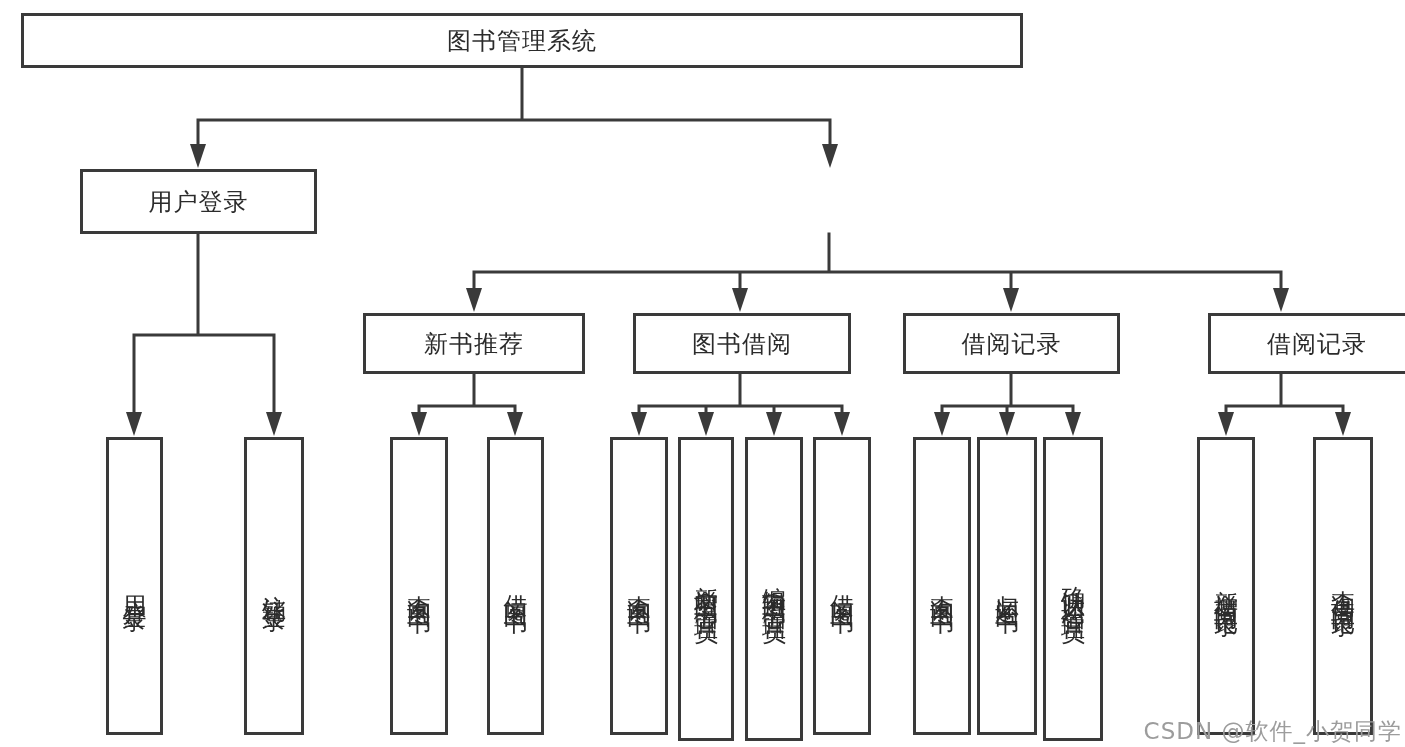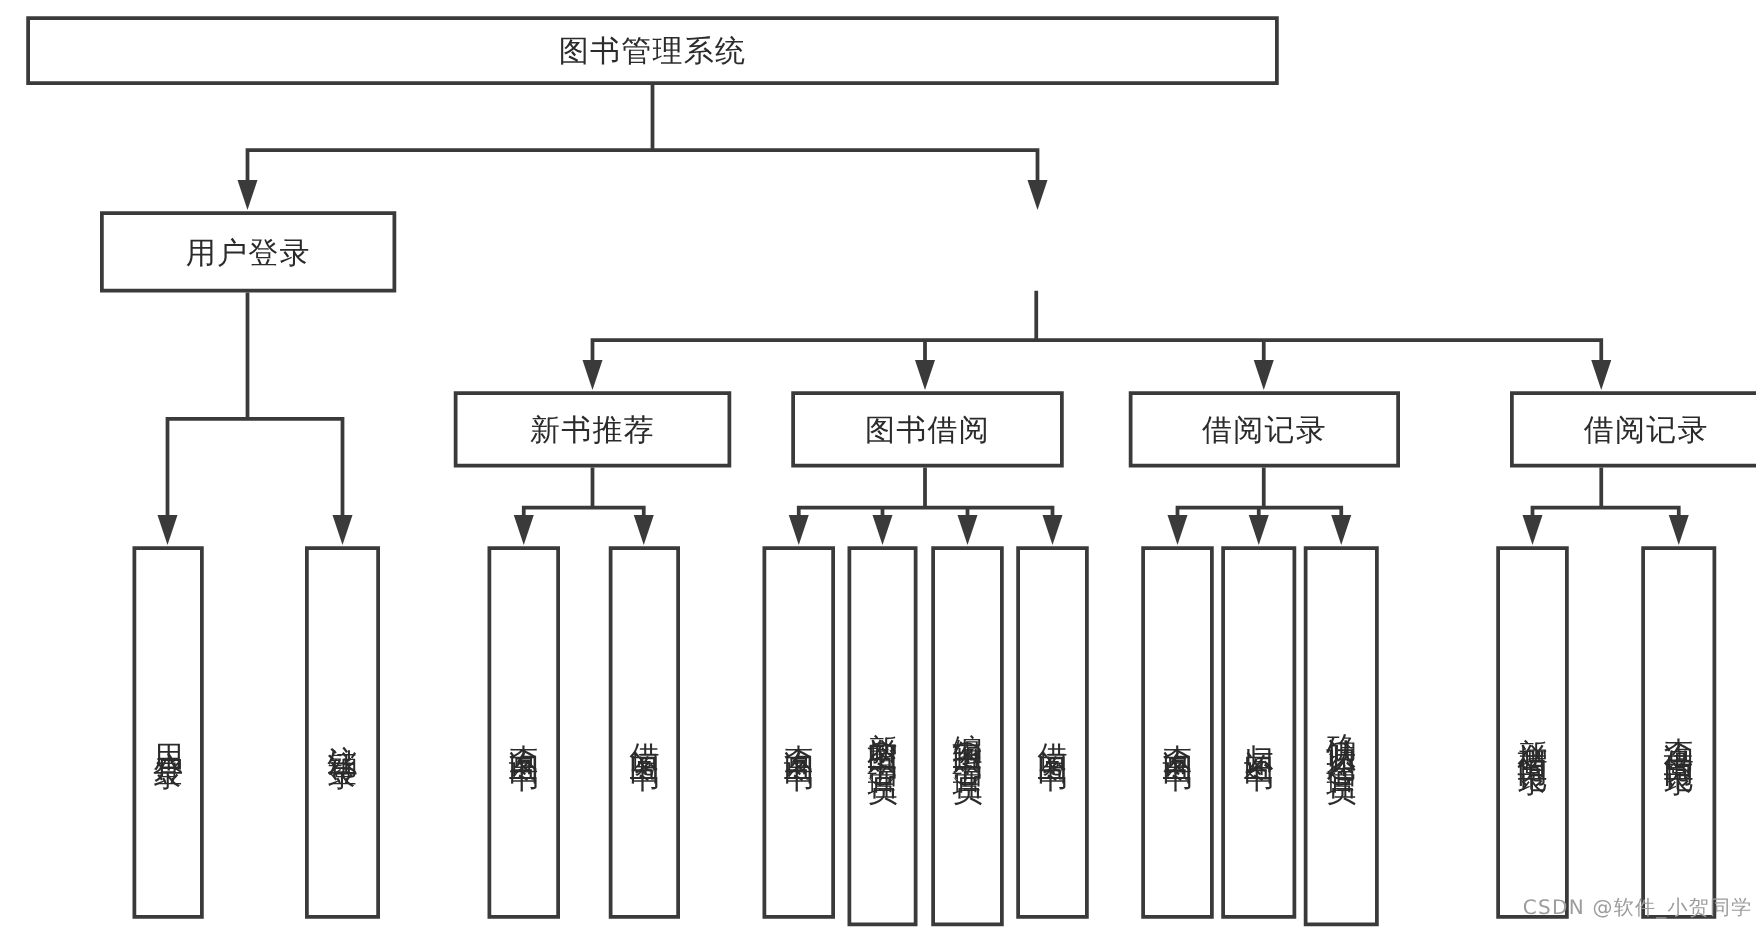--- a/index.html
+++ b/index.html
@@ -25,21 +25,21 @@
     letter-spacing: 5px;
     line-height: 1;
     top: 437px;
     height: 298px;
   }
   .vbox.tall { height: 304px; }
   .watermark {
     position: absolute;
     right: 3px;
     top: 716px;
-    font-size: 16px;
+    font-size: 23px;
     color: #9c9c9c;
     letter-spacing: 1px;
     white-space: nowrap;
     z-index: 5;
   }
 </style>
 </head>
 <body>
 
 <div class="canvas">

